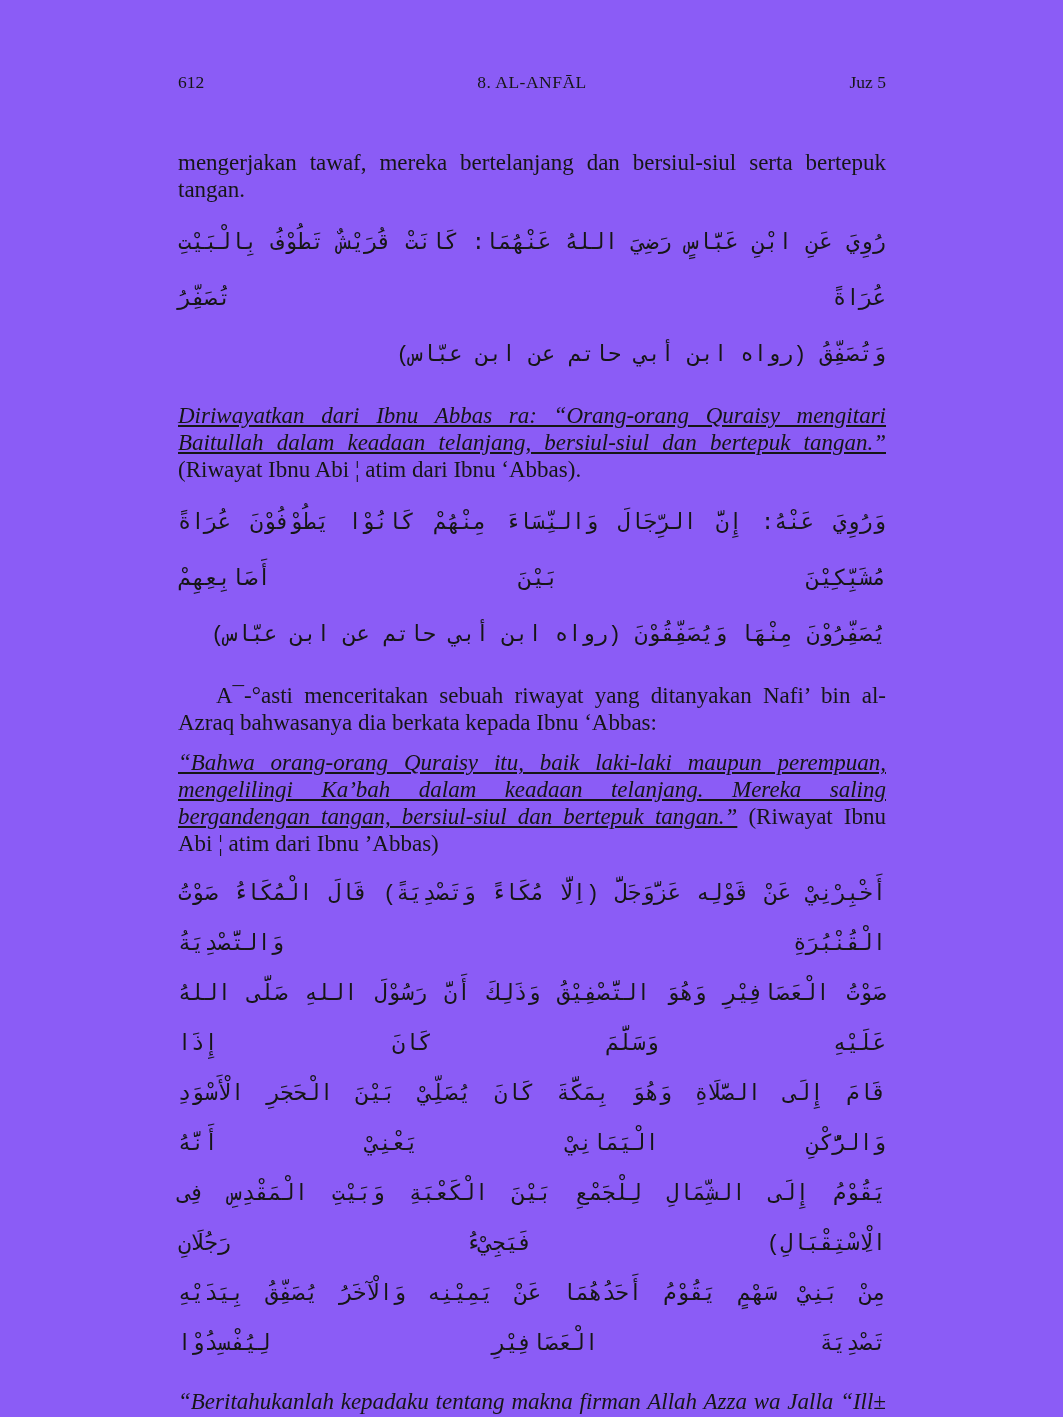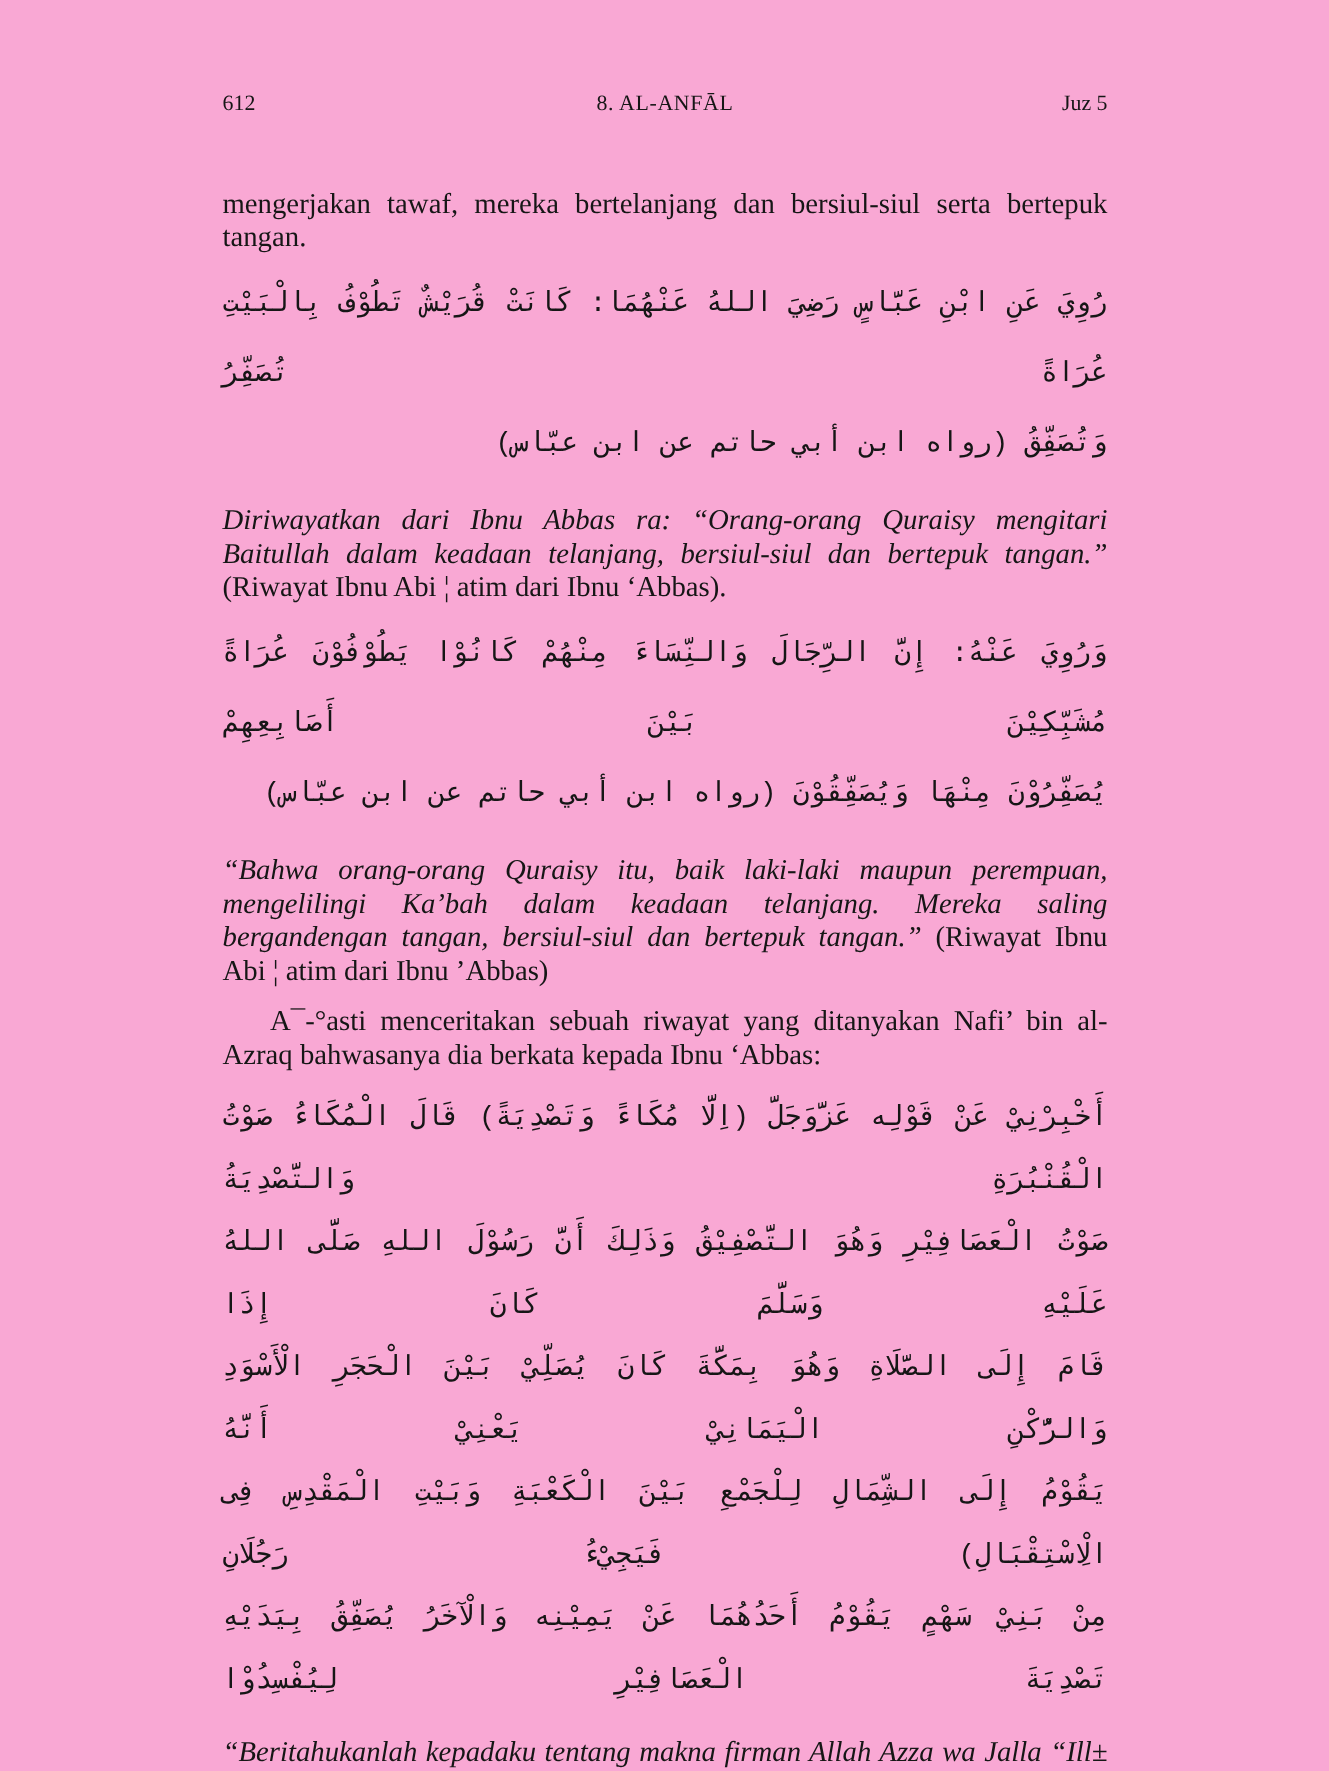--- a/index.html
+++ b/index.html
@@ -2,21 +2,21 @@
 <html><head>
 <meta charset="utf-8">
 <style>
   * { margin: 0; padding: 0; box-sizing: border-box; }
   html, body { background: #ffffff; }
   .page {
     position: relative;
     width: 1063px;
     height: 1417px;
     margin: 0 auto;
-    background: #f9a8d4;
+    background: #8b5cf6;
     color: #161616;
     font-family: "Liberation Serif", serif;
     padding: 72px 177px 40px 178px;
     overflow: hidden;
   }
   .page-header {
     display: flex;
     align-items: baseline;
     font-size: 17.5px;
     margin-bottom: 56px;
@@ -24,21 +24,21 @@
   .page-header .hdr-left  { width: 120px; text-align: left; }
   .page-header .hdr-mid   { flex: 1; text-align: center; letter-spacing: 0.5px; }
   .page-header .hdr-right { width: 120px; text-align: right; }
 
   .body-text {
     font-size: 23px;
     line-height: 27px;
     text-align: justify;
     margin-bottom: 13px;
   }
-  .body-text em { font-style: italic; }
+  .body-text em { font-style: italic; text-decoration: underline; }
   .body-text .attrib { font-style: normal; }
   .indent { text-indent: 38px; }
   .t-italic { font-style: italic; }
 
   .arabic-block {
     direction: rtl;
     font-family: Liberation Mono, monospace;
     font-size: 22px;
     margin: 8px 0 18px 0;
   }
@@ -69,23 +69,23 @@
   </div>
 
   <p class="body-text"><em>Diriwayatkan dari Ibnu Abbas ra: “Orang-orang Quraisy mengitari Baitullah dalam keadaan telanjang, bersiul-siul dan bertepuk tangan.”</em><span class="attrib"> (Riwayat Ibnu Abi ¦ atim dari Ibnu ‘Abbas).</span></p>
 
 
   <div class="arabic-block">
     <div class="ar-line full">وَرُوِيَ عَنْهُ: إِنَّ الرِّجَالَ وَالنِّسَاءَ مِنْهُمْ كَانُوْا يَطُوْفُوْنَ عُرَاةً مُشَبِّكِيْنَ بَيْنَ أَصَابِعِهِمْ</div>
     <div class="ar-line">يُصَفِّرُوْنَ مِنْهَا وَيُصَفِّقُوْنَ (رواه ابن أبي حاتم عن ابن عبّاس)</div>
   </div>
 
+  <p class="body-text indent">A¯-°asti menceritakan sebuah riwayat yang ditanyakan Nafi’ bin al-Azraq bahwasanya dia berkata kepada Ibnu ‘Abbas:</p>
+
   <p class="body-text"><em>“Bahwa orang-orang Quraisy itu, baik laki-laki maupun perempuan, mengelilingi Ka’bah dalam keadaan telanjang. Mereka saling bergandengan tangan, bersiul-siul dan bertepuk tangan.”</em><span class="attrib"> (Riwayat Ibnu Abi ¦ atim dari Ibnu ’Abbas)</span></p>
-
-  <p class="body-text indent">A¯-°asti menceritakan sebuah riwayat yang ditanyakan Nafi’ bin al-Azraq bahwasanya dia berkata kepada Ibnu ‘Abbas:</p>
 
   <div class="arabic-block tight">
     <div class="ar-line full">أَخْبِرْنِيْ عَنْ قَوْلِه عَزَّوَجَلَّ (اِلَّا مُكَاءً وَتَصْدِيَةً) قَالَ الْمُكَاءُ صَوْتُ الْقُنْبُرَةِ وَالتَّصْدِيَةُ</div>
     <div class="ar-line full">صَوْتُ الْعَصَافِيْرِ وَهُوَ التَّصْفِيْقُ وَذَلِكَ أَنَّ رَسُوْلَ اللهِ صَلَّى اللهُ عَلَيْهِ وَسَلَّمَ كَانَ إِذَا</div>
     <div class="ar-line full">قَامَ إِلَى الصَّلَاةِ وَهُوَ بِمَكَّةَ كَانَ يُصَلِّيْ بَيْنَ الْحَجَرِ الْأَسْوَدِ وَالرُّكْنِ الْيَمَانِيْ يَعْنِيْ أَنَّهُ</div>
     <div class="ar-line full">يَقُوْمُ إِلَى الشِّمَالِ لِلْجَمْعِ بَيْنَ الْكَعْبَةِ وَبَيْتِ الْمَقْدِسِ فِى الْاِسْتِقْبَالِ) فَيَجِيْءُ رَجُلَانِ</div>
     <div class="ar-line full">مِنْ بَنِيْ سَهْمٍ يَقُوْمُ أَحَدُهُمَا عَنْ يَمِيْنِه وَالْآخَرُ يُصَفِّقُ بِيَدَيْهِ تَصْدِيَةَ الْعَصَافِيْرِ لِيُفْسِدُوْا</div>
   </div>
 
   <p class="body-text t-italic">“Beritahukanlah kepadaku tentang makna firman Allah Azza wa Jalla “Ill± muk±’an wa ta¡diyah.” Ia berkata, “Al-Muk± ialah suara burung Qunburah dan Ta¡diyah ialah suara burung pipit sama dengan bertepuk tangan. Dan demikian itu ialah pada ketika Rasulullah mengerjakan salat, sedang beliau pada tempat di antara hajar aswad dan rukun yamani (yaitu beliau menghadap ke utara agar dapat mempersatukan arah Ka’bah dan Baitul Makdis pada suatu arah tujuan). Maka datanglah dua orang laki-laki dari</p>

